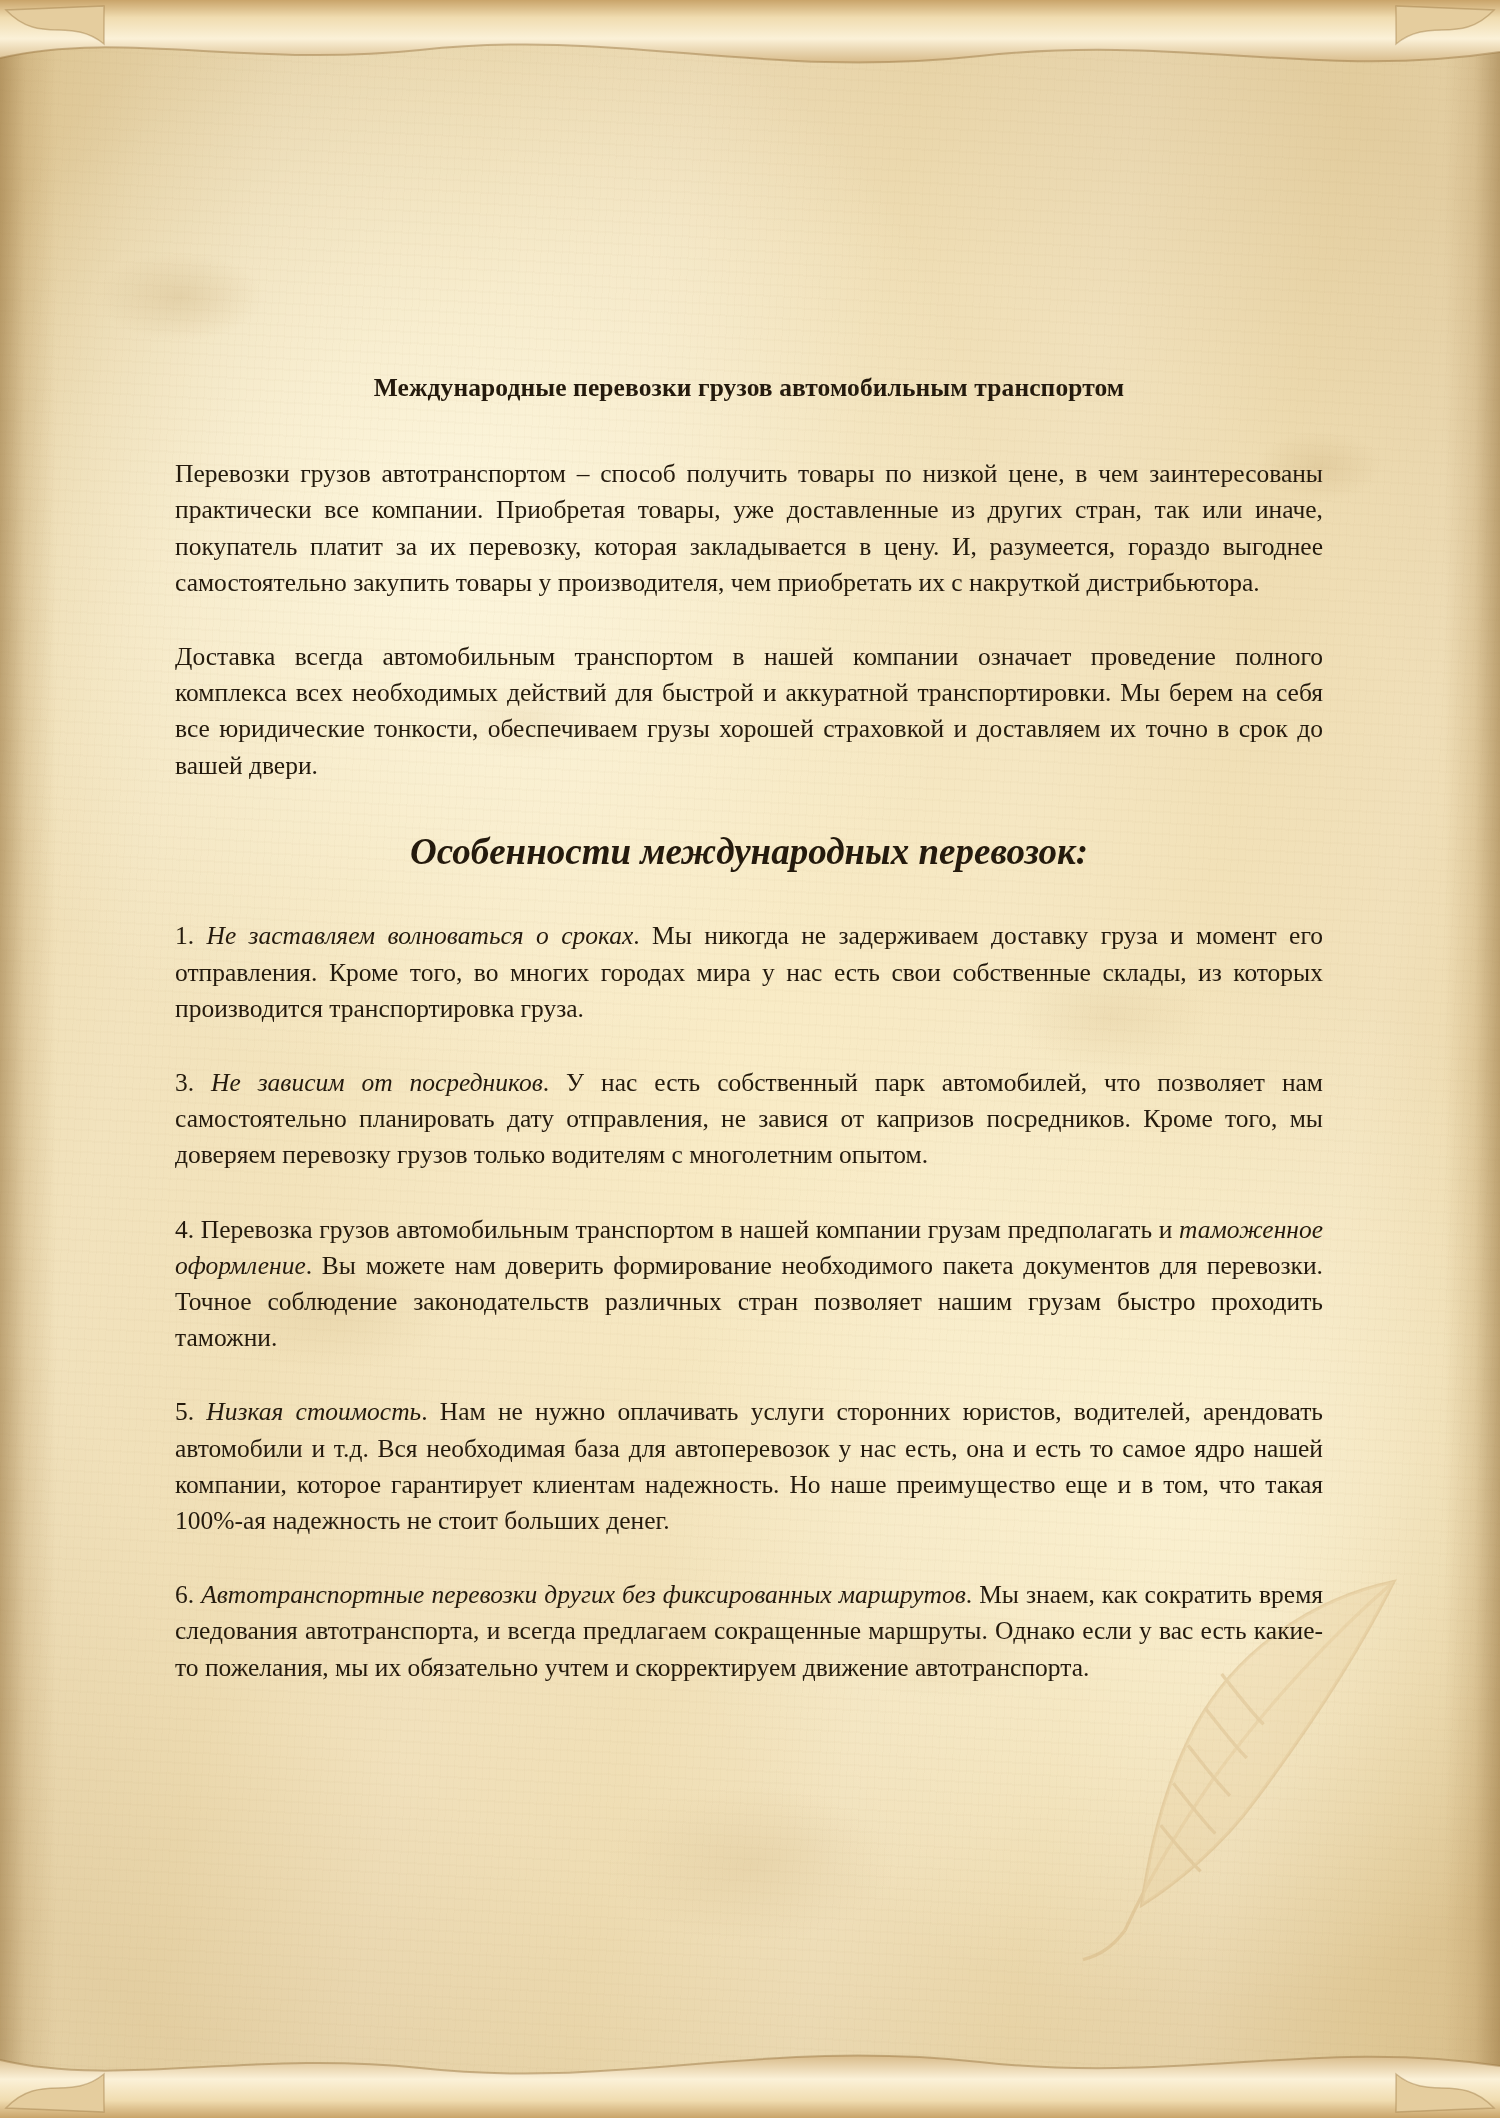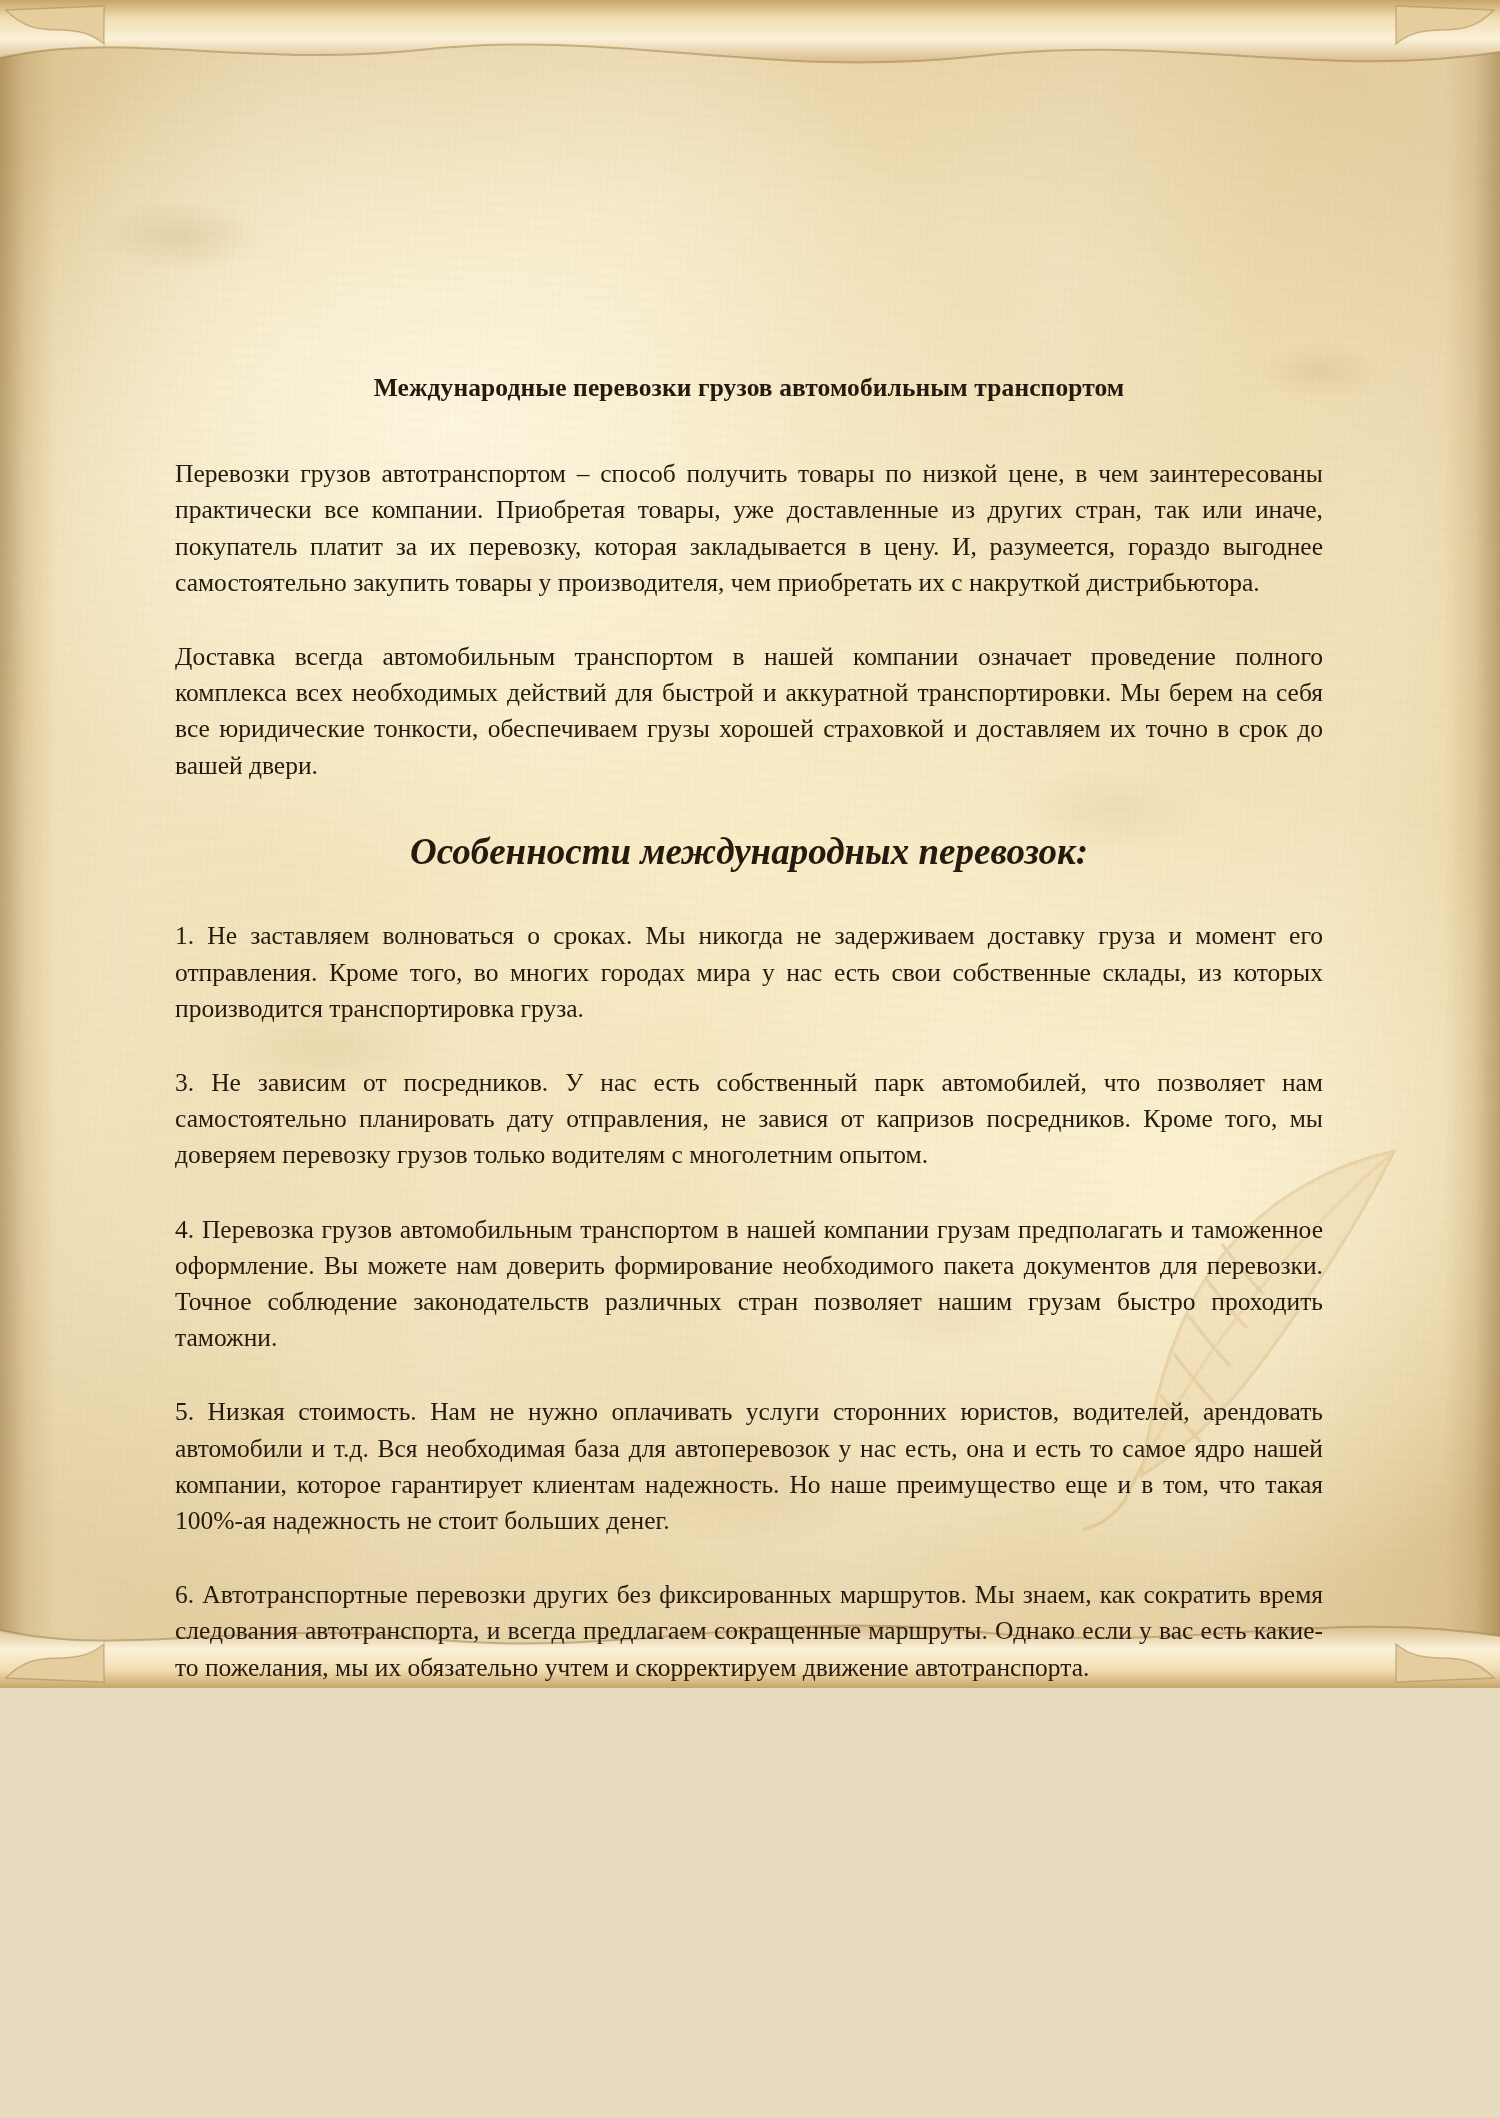--- a/index.html
+++ b/index.html
@@ -11,21 +11,21 @@
     height: 2118px;
     overflow: hidden;
     background: #e8dcc0;
     font-family: "Liberation Serif", serif;
   }
 
   
   .page {
     position: relative;
     width: 1500px;
-    height: 1688px;
+    height: 2118px;
     background:
       radial-gradient(ellipse 60% 45% at 30% 25%, rgba(255,250,228,0.85) 0%, rgba(255,250,228,0) 60%),
       radial-gradient(ellipse 55% 40% at 78% 70%, rgba(255,248,220,0.7) 0%, rgba(255,248,220,0) 62%),
       radial-gradient(ellipse 70% 55% at 50% 50%, rgba(250,237,200,0.9) 0%, rgba(236,216,170,0.55) 70%, rgba(216,190,138,0.6) 100%),
       linear-gradient(100deg,
         #d9bf8d 0%,
         #e9d6ab 4%,
         #f3e6c4 9%,
         #f7edd2 16%,
         #f3e5c2 27%,
@@ -123,21 +123,21 @@
     margin: 0 0 38px 0;
     text-indent: 0;
   }
   .subhead {
     text-align: center;
     font-style: italic;
     font-weight: bold;
     font-size: 37px;
     margin: 42px 0 40px 0;
   }
-  .em { }
+  .em { font-style: italic; }
 
   
   .quill {
     position: absolute;
     right: 60px;
     bottom: 150px;
     width: 420px;
     height: 420px;
     opacity: .5;
     pointer-events: none;

